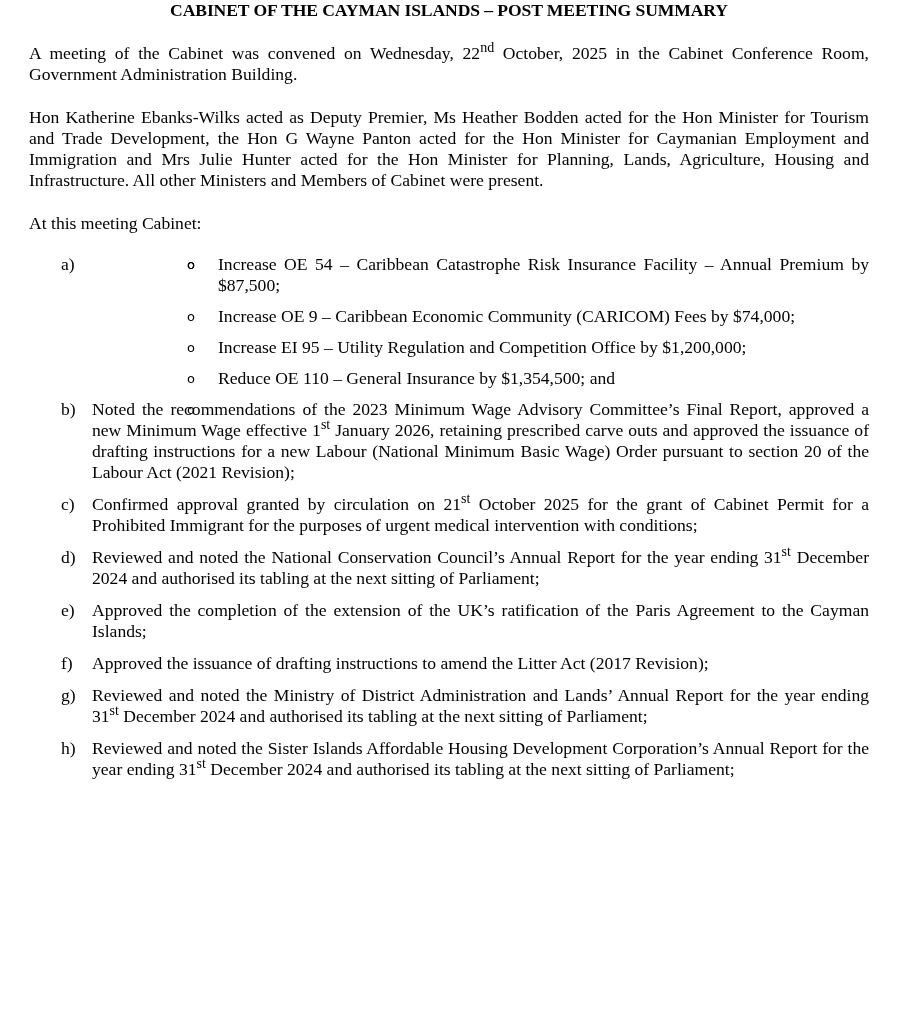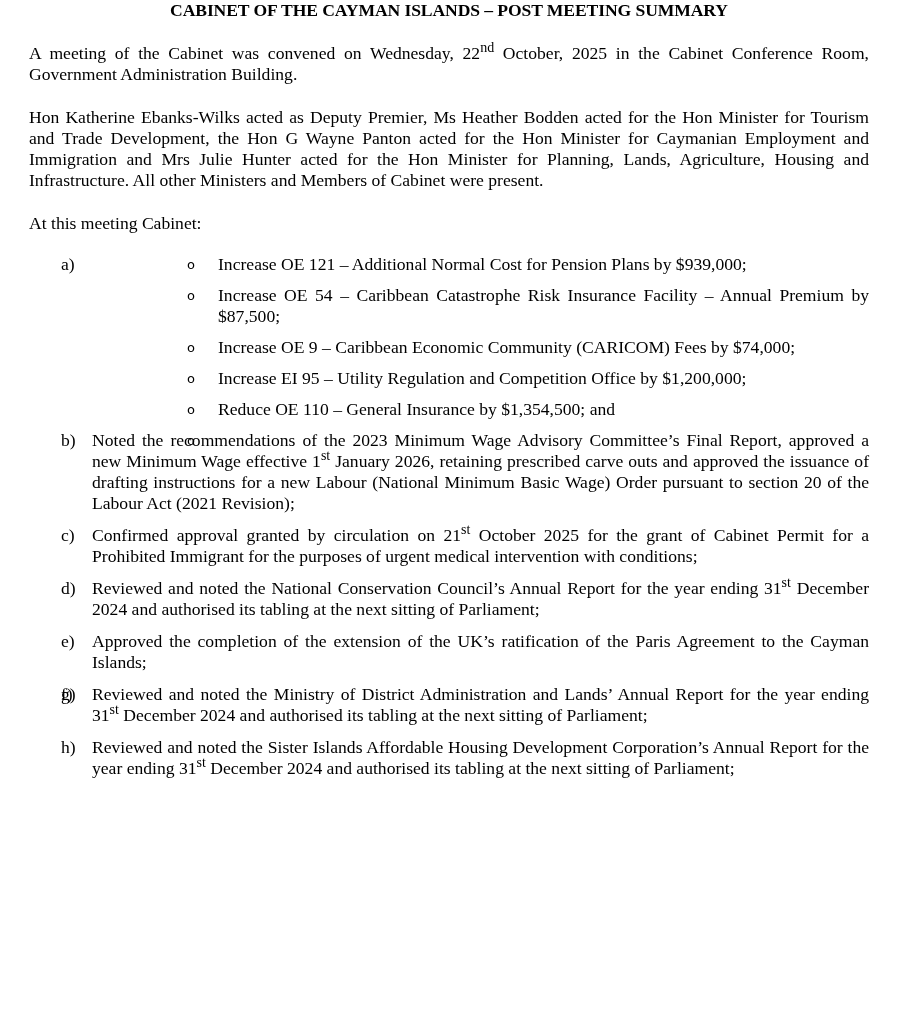--- a/index.html
+++ b/index.html
@@ -36,21 +36,21 @@
   <p class="just p1"><span>A meeting of the Cabinet was convened on Wednesday, 22</span><sup>nd</sup><span> October, 2025 in the Cabinet Conference Room, Government Administration Building.</span></p>
 
   <p class="just p2">Hon Katherine Ebanks-Wilks acted as Deputy Premier, Ms Heather Bodden acted for the Hon Minister for Tourism and Trade Development, the Hon G Wayne Panton acted for the Hon Minister for Caymanian Employment and Immigration and Mrs Julie Hunter acted for the Hon Minister for Planning, Lands, Agriculture, Housing and Infrastructure.  All other Ministers and Members of Cabinet were present.</p>
 
   <p class="just p3">At this meeting Cabinet:</p>
 
   <ol class="items">
     <li class="a-item">
       <span class="lbl">a)</span>
       <ul class="sub">
-        <li><span class="bul">o</span><span>Increase OE 121 – Additional Normal Cost for Pension Plans by $939,000;</span></li>
+        <li><span class="bul">o</span></li>
         <li><span class="bul">o</span><span>Increase OE 54 – Caribbean Catastrophe Risk Insurance Facility – Annual Premium by $87,500;</span></li>
         <li><span class="bul">o</span><span>Increase OE 9 – Caribbean Economic Community (CARICOM) Fees by $74,000;</span></li>
         <li><span class="bul">o</span><span>Increase EI 95 – Utility Regulation and Competition Office by $1,200,000;</span></li>
         <li><span class="bul">o</span><span>Reduce OE 110 – General Insurance by $1,354,500; and</span></li>
         <li><span class="bul">o</span></li>
       </ul>
     </li>
 
     <li>
       <span class="lbl">b)</span>
@@ -67,20 +67,21 @@
       <span>Reviewed and noted the National Conservation Council’s Annual Report for the year ending 31</span><sup>st</sup><span> December 2024 and authorised its tabling at the next sitting of Parliament;</span>
     </li>
 
     <li>
       <span class="lbl">e)</span>
       <span>Approved the completion of the extension of the UK’s ratification of the Paris Agreement to the Cayman Islands;</span>
     </li>
 
     <li>
       <span class="lbl">f)</span>
+      <span>Approved the issuance of drafting instructions to amend the Litter Act (2017 Revision);</span>
     </li>
 
     <li>
       <span class="lbl">g)</span>
       <span>Reviewed and noted the Ministry of District Administration and Lands’ Annual Report for the year ending 31</span><sup>st</sup><span> December 2024 and authorised its tabling at the next sitting of Parliament;</span>
     </li>
 
     <li>
       <span class="lbl">h)</span>
       <span>Reviewed and noted the Sister Islands Affordable Housing Development Corporation’s Annual Report for the year ending 31</span><sup>st</sup><span> December 2024 and authorised its tabling at the next sitting of Parliament;</span>

